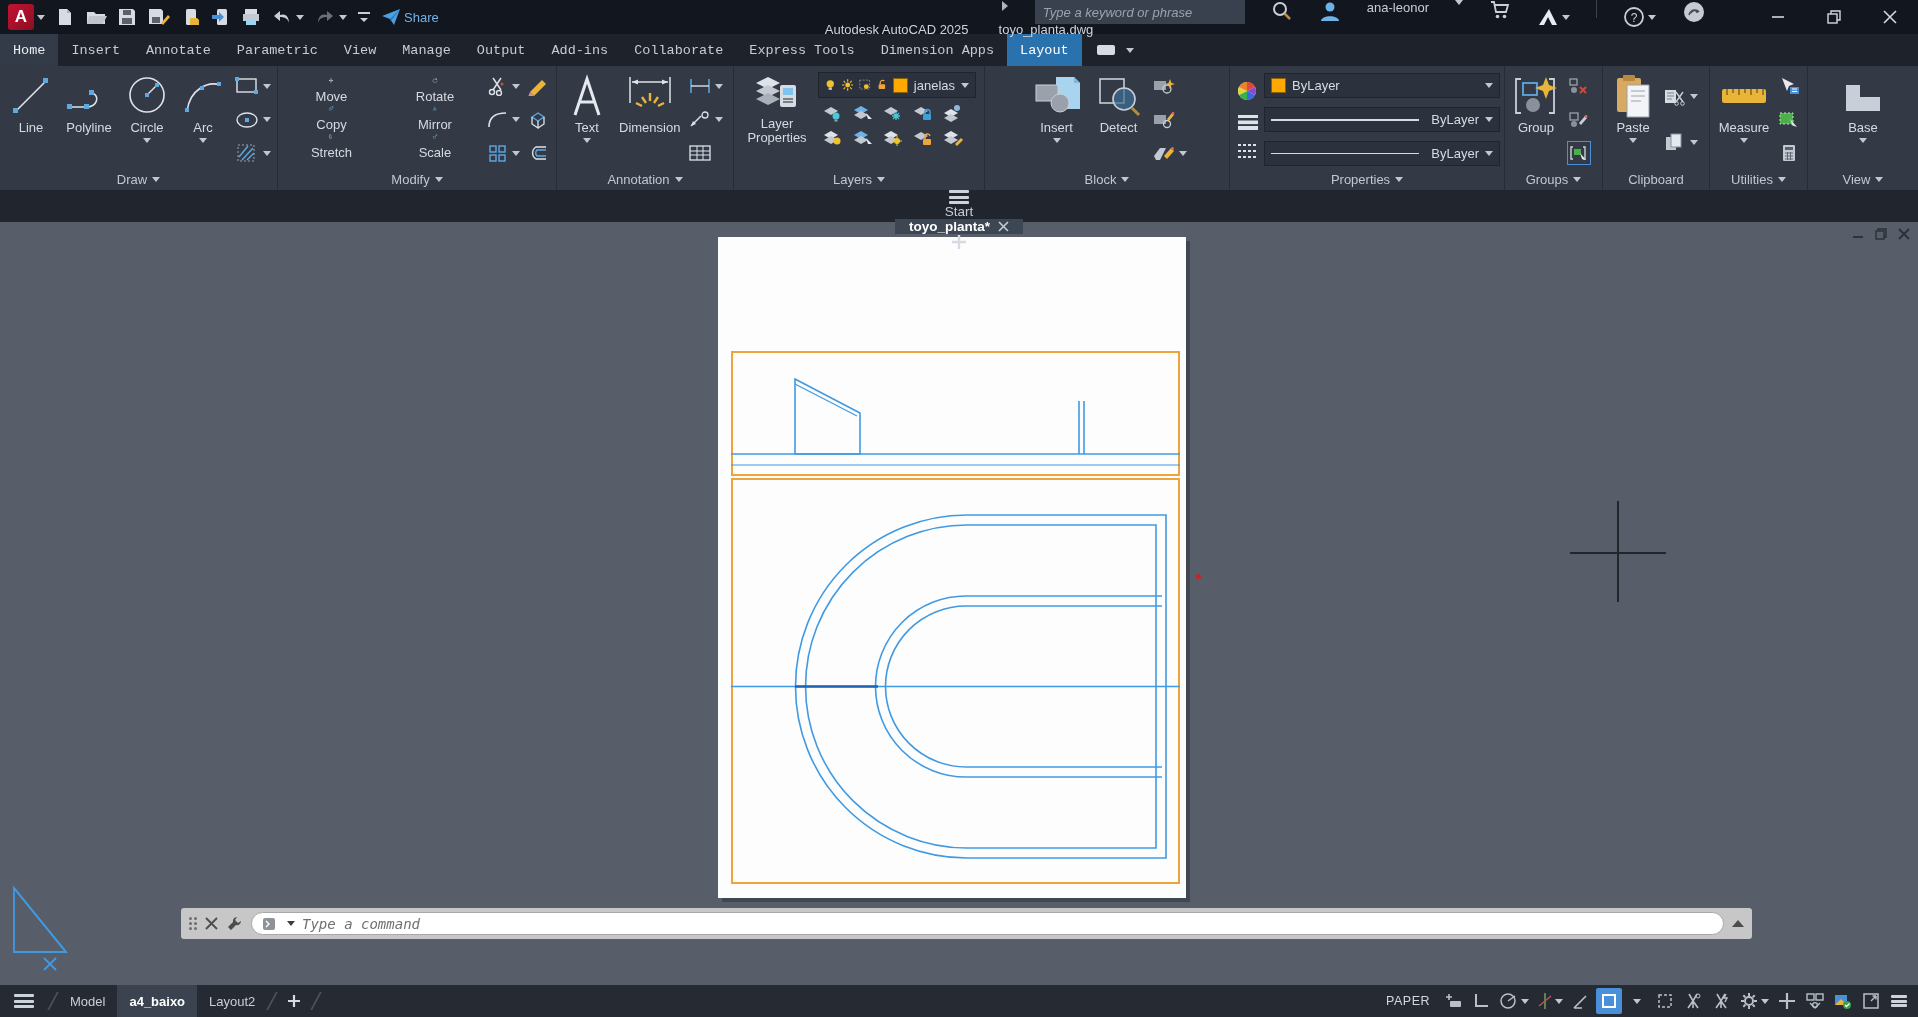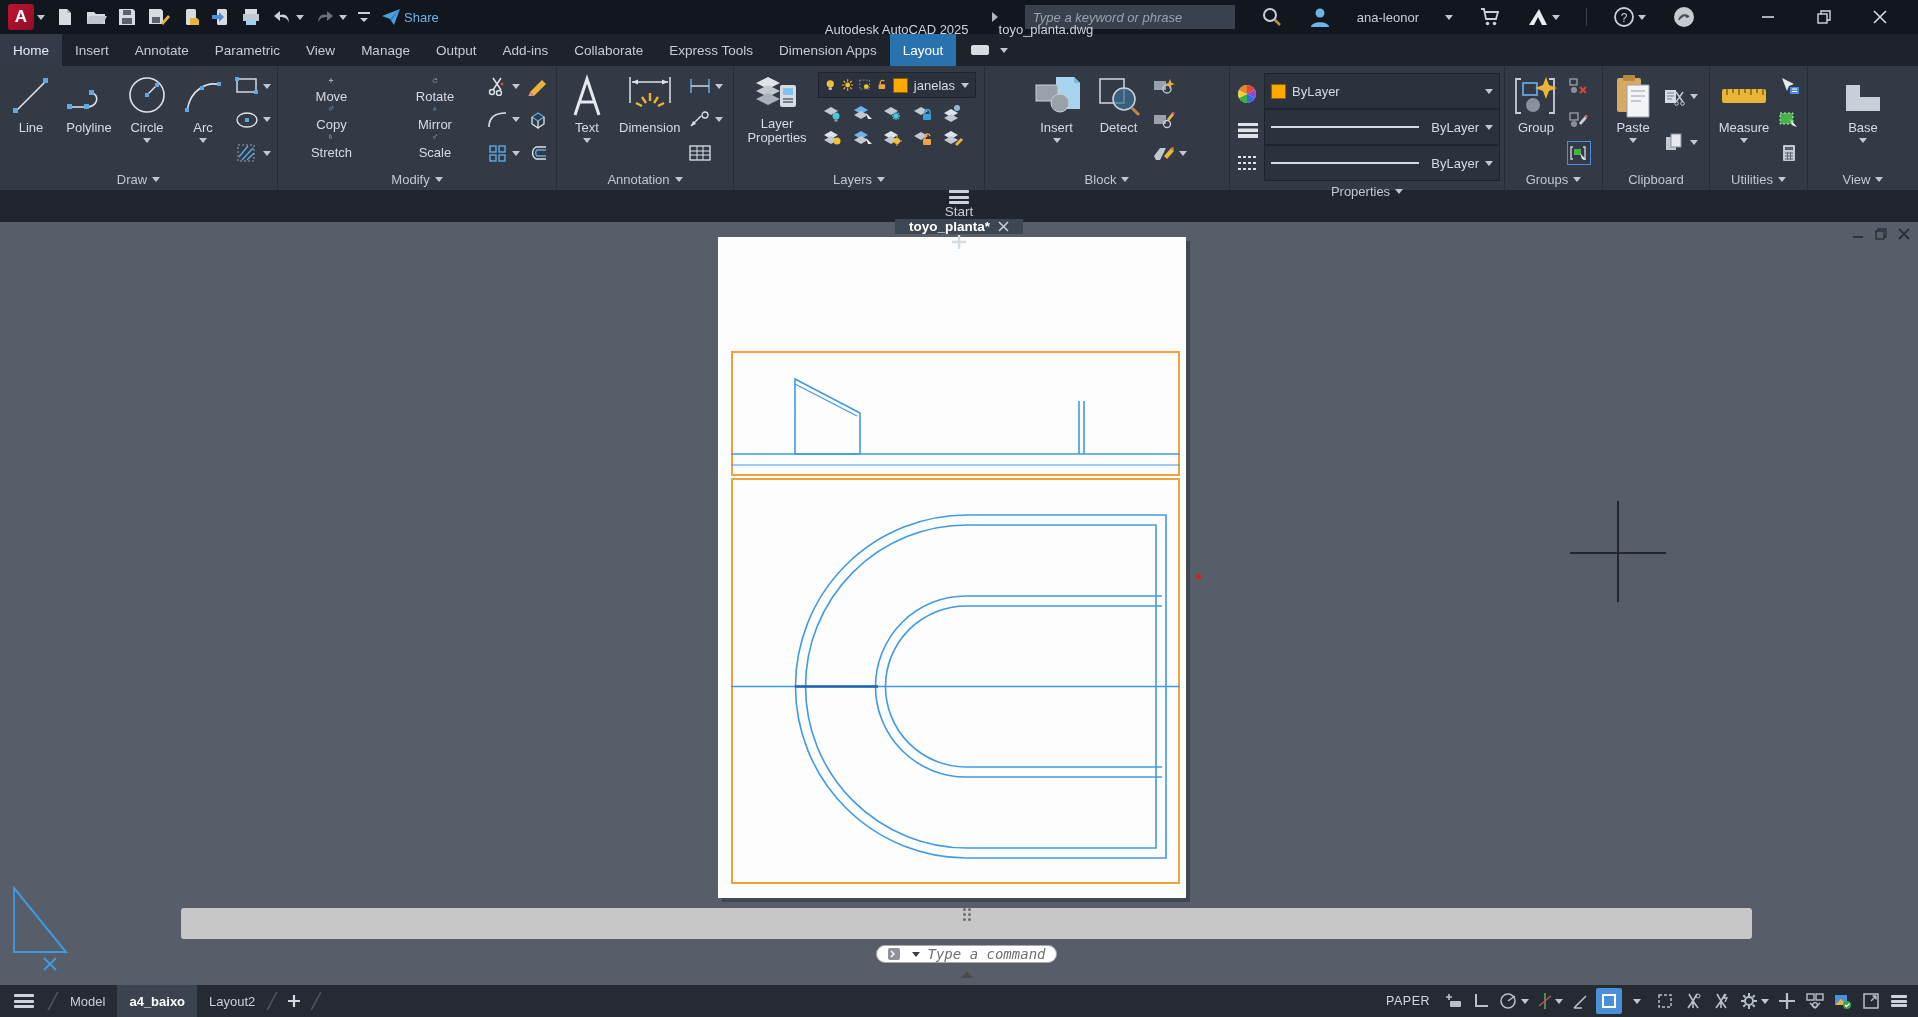--- a/index.html
+++ b/index.html
@@ -15,48 +15,48 @@
 
   
   .titlebar { position:absolute; left:0; top:0; width:100%; height:34px; background:#12161e;
     display:flex; align-items:center; color:#c8ced7; font-size:13px; z-index:50; }
   .qat { display:flex; align-items:center; gap:10px; padding-left:8px; }
   .applogo { width:26px; height:26px; background:linear-gradient(135deg,#c41230,#8c0e24); border-radius:3px;
     color:#fff; font-weight:bold; font-size:17px; display:flex; align-items:center; justify-content:center; }
   .qbtn { display:flex; align-items:center; gap:3px; }
   .title-center { position:absolute; left:0; right:0; top:12px; height:34px; display:flex; align-items:center; justify-content:center; gap:30px; pointer-events:none; }
   .title-center span { color:#cdd3dc; }
-  .title-right { margin-left:auto; display:flex; align-items:center; gap:26px; padding-right:10px; }
+  .title-right { margin-left:auto; display:flex; gap:26px; }
   .searchbox { width:210px; height:24px; background:#3a414e; display:flex; align-items:center; padding:0 8px; }
   .searchbox span { font-style:italic; color:#9aa2ad; font-size:13px; white-space:nowrap; overflow:hidden; }
   .winbtns { display:flex; align-items:center; margin-left:18px; }
   .winbtn { width:56px; height:34px; display:flex; align-items:center; justify-content:center; color:#d3d8df; }
   .vdiv { width:1px; height:18px; background:#3a414c; }
 
   
   .tabrow { position:absolute; left:0; top:34px; width:100%; height:32px; background:#1d222b;
-    display:flex; align-items:stretch; color:#c6ccd5; font-size:13.5px; z-index:49; }
+    display:flex; align-items:stretch; color:#c6ccd5; font-size:13.5px; z-index:49;font-family:Liberation Mono, monospace; }
   .rtab { display:flex; align-items:center; padding:0 13px; cursor:default; }
   .rtab.hl { background:#343b48; color:#e8ecf1; }
   .rtab.active { background:#2a72ad; color:#fff; }
   .ribbon-opt { display:flex; align-items:center; gap:4px; margin-left:14px; }
 
   
   .ribbon { position:absolute; left:0; top:66px; width:100%; height:124px; background:#333a46; display:flex; z-index:48; }
   .panel { display:flex; flex-direction:column; border-right:1px solid #272c36; flex:none; }
   .pbody { flex:1; display:flex; align-items:stretch; padding:4px 4px 0 4px; gap:2px; }
   .plabel { height:21px; display:flex; align-items:center; justify-content:center; gap:5px; color:#c2c8d1; font-size:13px; }
   .bigbtn { display:flex; flex-direction:column; align-items:center; justify-content:flex-start; padding:3px 4px 0 4px; color:#d6dbe2; font-size:13px; text-align:center; }
   .bigbtn .lbl { margin-top:2px; line-height:14px; }
   .bigbtn .dd { margin-top:3px; }
   .smallcol { display:flex; flex-direction:column; justify-content:space-between; padding:4px 2px; }
   .srow { display:flex; align-items:center; gap:3px; height:24px; }
   .gridbtn { display:flex; align-items:center; gap:6px; color:#d6dbe2; font-size:13px; height:26px; padding:0 4px;flex-direction:column; }
   .modgrid { display:grid; grid-template-columns:auto auto; grid-auto-rows:28px; column-gap:6px; align-content:center; }
-  .combo { background:#2c323d; border:1px solid #20252d; height:36px; display:flex; align-items:center; padding:0 6px; gap:6px; color:#d6dbe2; font-size:13px; }
+  .combo { background:#2c323d; border:1px solid #20252d; height:25px; display:flex; align-items:center; padding:0 6px; gap:6px; color:#d6dbe2; font-size:13px; }
   .combo .dd { margin-left:auto; }
   .chip { width:15px; height:15px; background:#ffa800; border:1px solid #8a6200; flex:none; }
   .lwline { flex:1; height:2px; background:#d6dbe2; margin-right:6px; }
   .layer-tools { display:grid; grid-template-columns:repeat(5,30px); grid-auto-rows:25px; align-items:center; justify-items:center; }
 
   
   .filetabs { position:absolute; left:0; top:190px; width:100%; height:32px; background:#21262e;
     display:flex; align-items:center; color:#c6ccd5; font-size:13.5px; z-index:47;flex-direction:column; }
   .ftab { display:flex; align-items:center; gap:8px; padding:0 14px; height:32px; }
   .ftab.active { background:#3d4754; color:#fff; font-weight:bold; }
@@ -68,21 +68,21 @@
   .paper { position:absolute; left:718px; top:15px; width:468px; height:661px; background:#fdfdfd; box-shadow:4px 4px 0 rgba(40,44,52,.45); }
   .vp { position:absolute; border:2px solid #eda43a; }
   .docwin-controls { position:absolute; right:8px; top:6px; display:flex; gap:10px; align-items:center; }
   .dwc { width:13px; height:12px; display:flex; align-items:center; justify-content:center; }
   .crosshair-h { position:absolute; background:#23262b; }
   .crosshair-v { position:absolute; background:#23262b; }
   .redpoint { position:absolute; width:5px; height:5px; background:#cf2020; border-radius:50%; }
 
   
   .cmdbar { position:absolute; left:181px; top:686px; width:1571px; height:31px; background:#c7c7c7;
-    display:flex; align-items:center; border-radius:3px; padding:0 8px; gap:8px;flex-direction:column; }
+    display:flex; align-items:center; border-radius:3px; padding:0 8px; gap:8px; }
   .cmd-grip { display:grid; grid-template-columns:repeat(2,3px); grid-auto-rows:3px; gap:2px; }
   .cmd-grip i { background:#6d6d6d; border-radius:50%; }
   .cmd-input { flex:1; height:23px; background:#fff; border-radius:12px; border:1px solid #a8a8a8;
     display:flex; align-items:center; padding:0 10px; gap:7px; }
   .cmd-input .ph { font-style:italic; color:#707070; font-size:14px; font-family:"DejaVu Sans Mono","Liberation Mono",monospace; }
   .cmd-up { width:0; height:0; border-left:6px solid transparent; border-right:6px solid transparent; border-bottom:7px solid #4c4c4c; }
 
   
   .statusbar { position:absolute; left:0; bottom:0; width:100%; height:32px; background:#252a33;
     display:flex; align-items:center; color:#c9cfd8; font-size:13px; z-index:50; }

